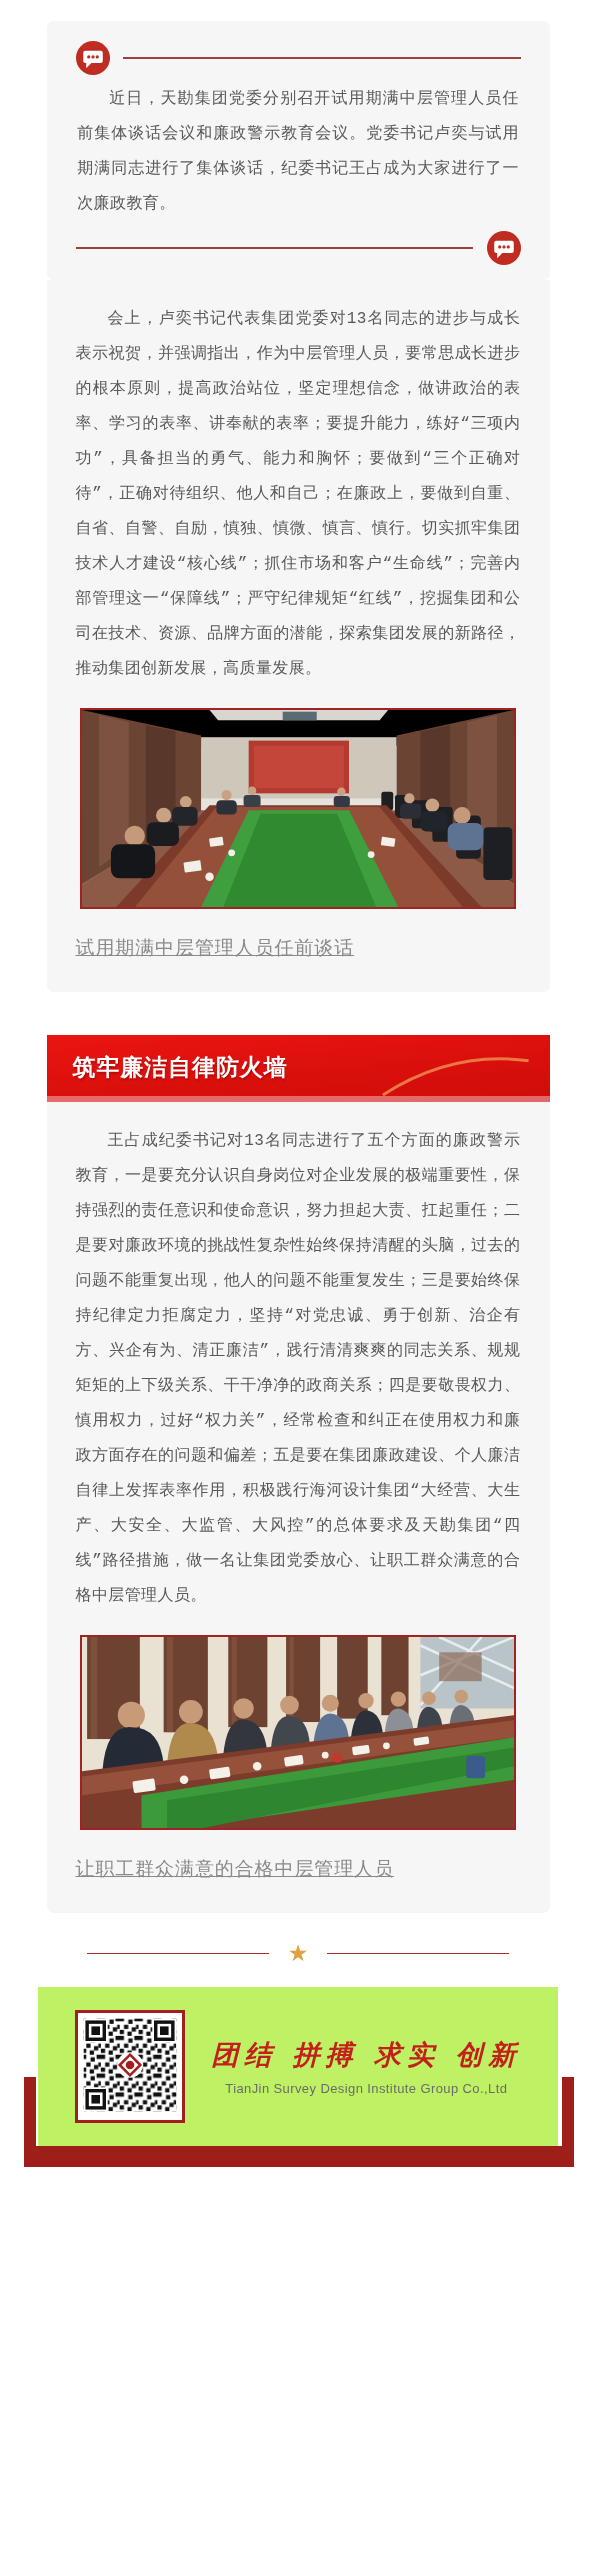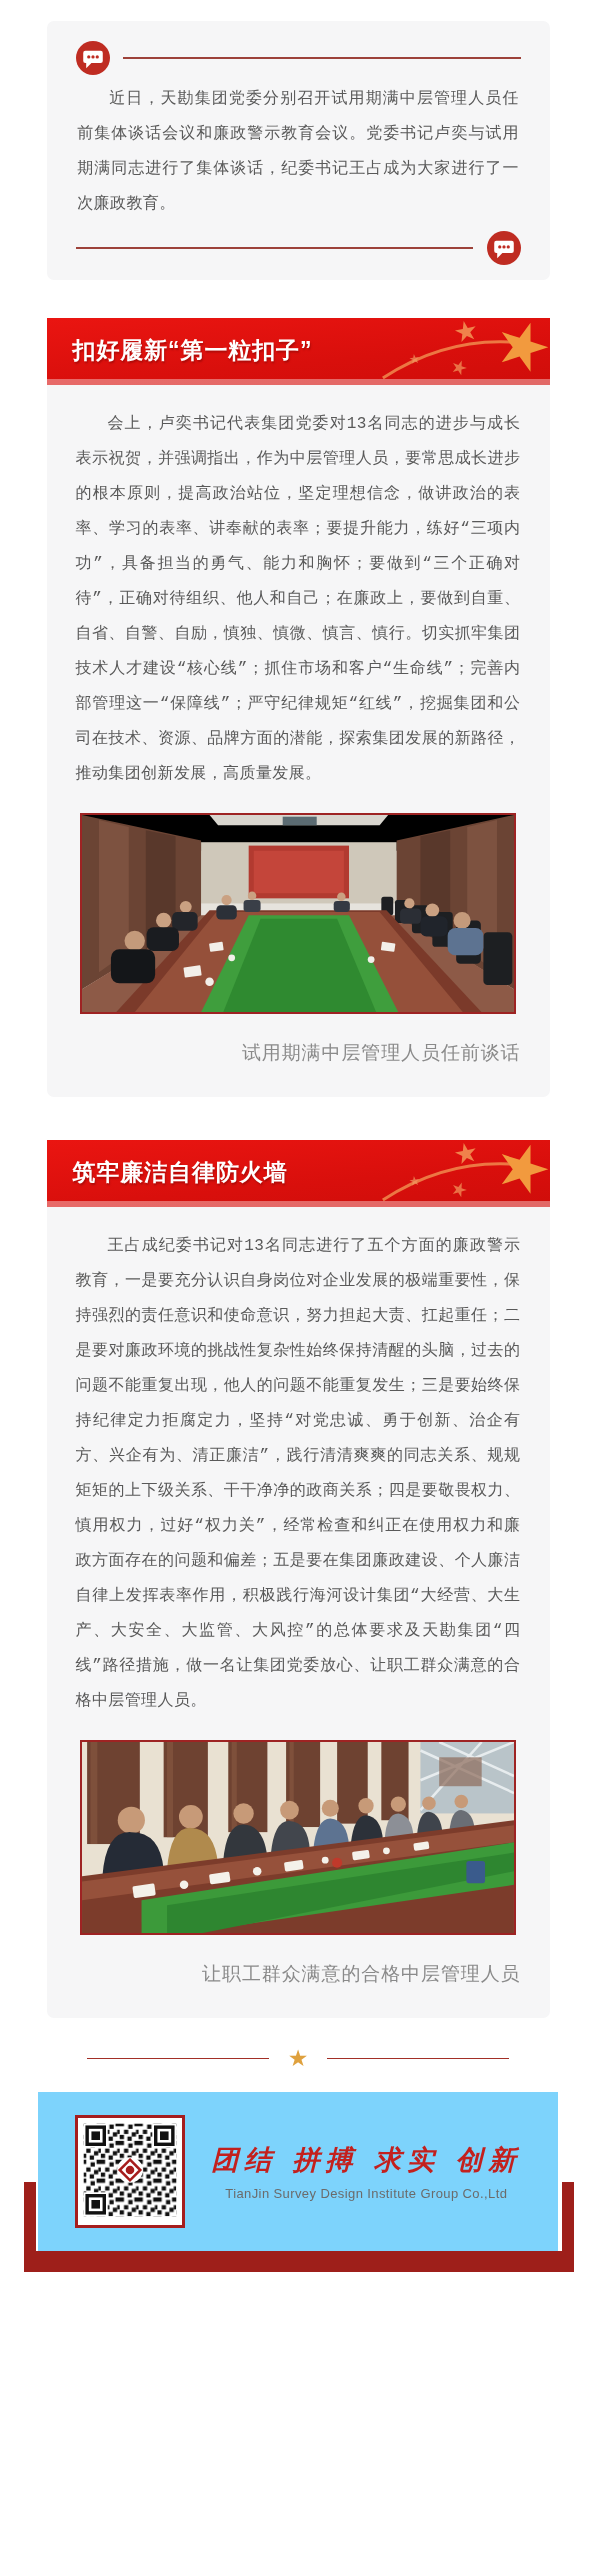--- a/index.html
+++ b/index.html
@@ -38,31 +38,31 @@
   }
   .banner svg.stars { position:absolute; right:0; top:0; height:67px; }
   
   .card.body1 { padding:22px 29px 31px; border-radius:0 0 6.9px 6.9px; }
   .figure {
     width:436px; margin:20.6px auto 0; border:2.6px solid #9e2323;
     background:#fff; font-size:0; line-height:0;
   }
   .figure svg { display:block; width:100%; height:auto; }
   .caption {
-    margin-top:26px; text-align:right; color:#8a8a8a; font-size:19px; letter-spacing:0.9px;
+    margin-top:26px; text-align:left; color:#8a8a8a; font-size:19px; letter-spacing:0.9px;text-decoration:underline;
   }
   
   .divider { display:flex; align-items:center; justify-content:center; margin:29px 0 22px; }
   .divider .dline { width:182px; height:1.7px; background:#a22f26; }
   .divider .dstar { margin:0 19px; color:#dfa13e; font-size:23px; line-height:23px; }
   
   .footer { position:relative; width:596px; height:219px; }
   .fcard {
     position:absolute; left:38px; right:38px; top:0; height:159px;
-    background:#7dd3fc; display:flex; align-items:center; justify-content:center;
+    background:#bef264; display:flex; align-items:center; justify-content:center;
   }
   .bracket-left  { position:absolute; left:24px;  top:90px; width:12px; height:90px; background:#9e1f1a; }
   .bracket-right { position:absolute; right:22px; top:90px; width:12px; height:90px; background:#9e1f1a; }
   .bracket-bottom{ position:absolute; left:24px; right:22px; top:159px; height:21.5px; background:#9e1f1a; }
   .qr-wrap {
     flex:0 0 auto; border:3.4px solid #a61d1d; background:#fff; padding:4.3px; margin-right:26px;
   }
   .f-text { text-align:center; }
   .slogan {
     font-family:"DejaVu Serif","Liberation Serif",serif;
@@ -99,34 +99,20 @@
         <circle cx="20" cy="20" r="20" fill="#bf2c22"></circle>
         <rect x="8.5" y="11.5" width="23" height="14.5" rx="2.5" fill="#ffffff"></rect>
         <polygon points="12,25 19,25 12,32" fill="#ffffff"></polygon>
         <circle cx="15" cy="18.8" r="1.9" fill="#bf2c22"></circle>
         <circle cx="20" cy="18.8" r="1.9" fill="#bf2c22"></circle>
         <circle cx="25" cy="18.8" r="1.9" fill="#bf2c22"></circle>
       </svg>
     </div>
   </div>
 
-  <div class="banner">
-    <h2>扣好履新“第一粒扣子”</h2>
-    <svg class="stars" viewBox="0 0 210 78" width="180" height="67">
-      <defs>
-        <path id="st1" d="M0,-1 L0.2245,-0.309 0.951,-0.309 0.3633,0.118 0.5878,0.809 0,0.382 -0.5878,0.809 -0.3633,0.118 -0.951,-0.309 -0.2245,-0.309 Z"></path>
-      </defs>
-      <path d="M15,70 Q95,18 185,30" stroke="#f08a4e" stroke-width="3.5" fill="none" opacity=".85"></path>
-      <use href="#st1" fill="#f29a3e" transform="translate(178,34) scale(30) rotate(18)"></use>
-      <use href="#st1" fill="#f0894f" opacity=".95" transform="translate(112,16) scale(13) rotate(-12)"></use>
-      <use href="#st1" fill="#ef8a54" opacity=".8" transform="translate(104,58) scale(9) rotate(20)"></use>
-      <use href="#st1" fill="#ef9a63" opacity=".7" transform="translate(52,48) scale(6) rotate(-8)"></use>
-    </svg>
-    <div class="shine"></div>
-  </div>
 
   <div class="card body1">
     <p class="para">会上，卢奕书记代表集团党委对13名同志的进步与成长表示祝贺，并强调指出，作为中层管理人员，要常思成长进步的根本原则，提高政治站位，坚定理想信念，做讲政治的表率、学习的表率、讲奉献的表率；要提升能力，练好“三项内功”，具备担当的勇气、能力和胸怀；要做到“三个正确对待”，正确对待组织、他人和自己；在廉政上，要做到自重、自省、自警、自励，慎独、慎微、慎言、慎行。切实抓牢集团技术人才建设“核心线”；抓住市场和客户“生命线”；完善内部管理这一“保障线”；严守纪律规矩“红线”，挖掘集团和公司在技术、资源、品牌方面的潜能，探索集团发展的新路径，推动集团创新发展，高质量发展。</p>
     <div class="figure">
       <svg viewBox="0 0 508 232">
         <rect width="508" height="232" fill="#e6e3dd"></rect>
 
         <polygon points="0,0 508,0 508,30 390,42 120,42 0,30" fill="#efedе8"></polygon>
         <polygon points="150,0 360,0 350,12 160,12" fill="#d9d6cf"></polygon>
         <rect x="236" y="2" width="40" height="10" fill="#5b6b72"></rect>

